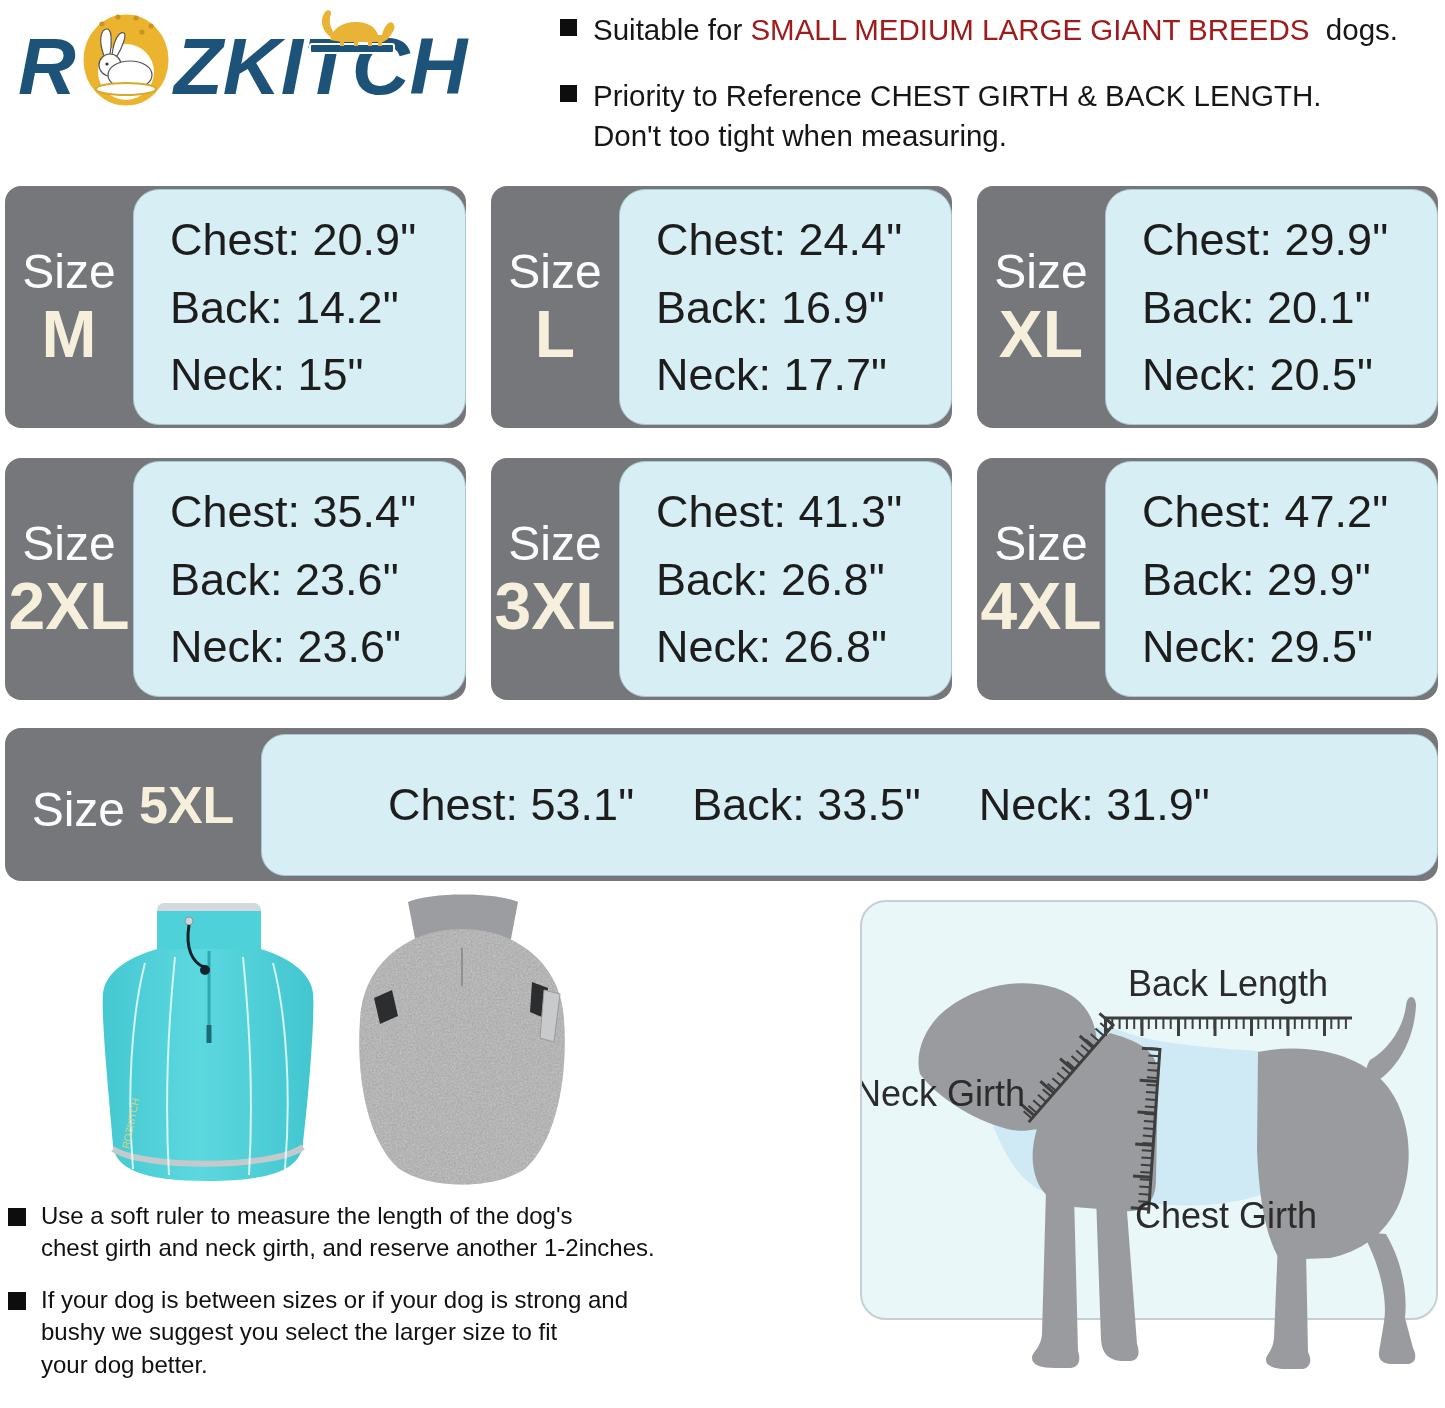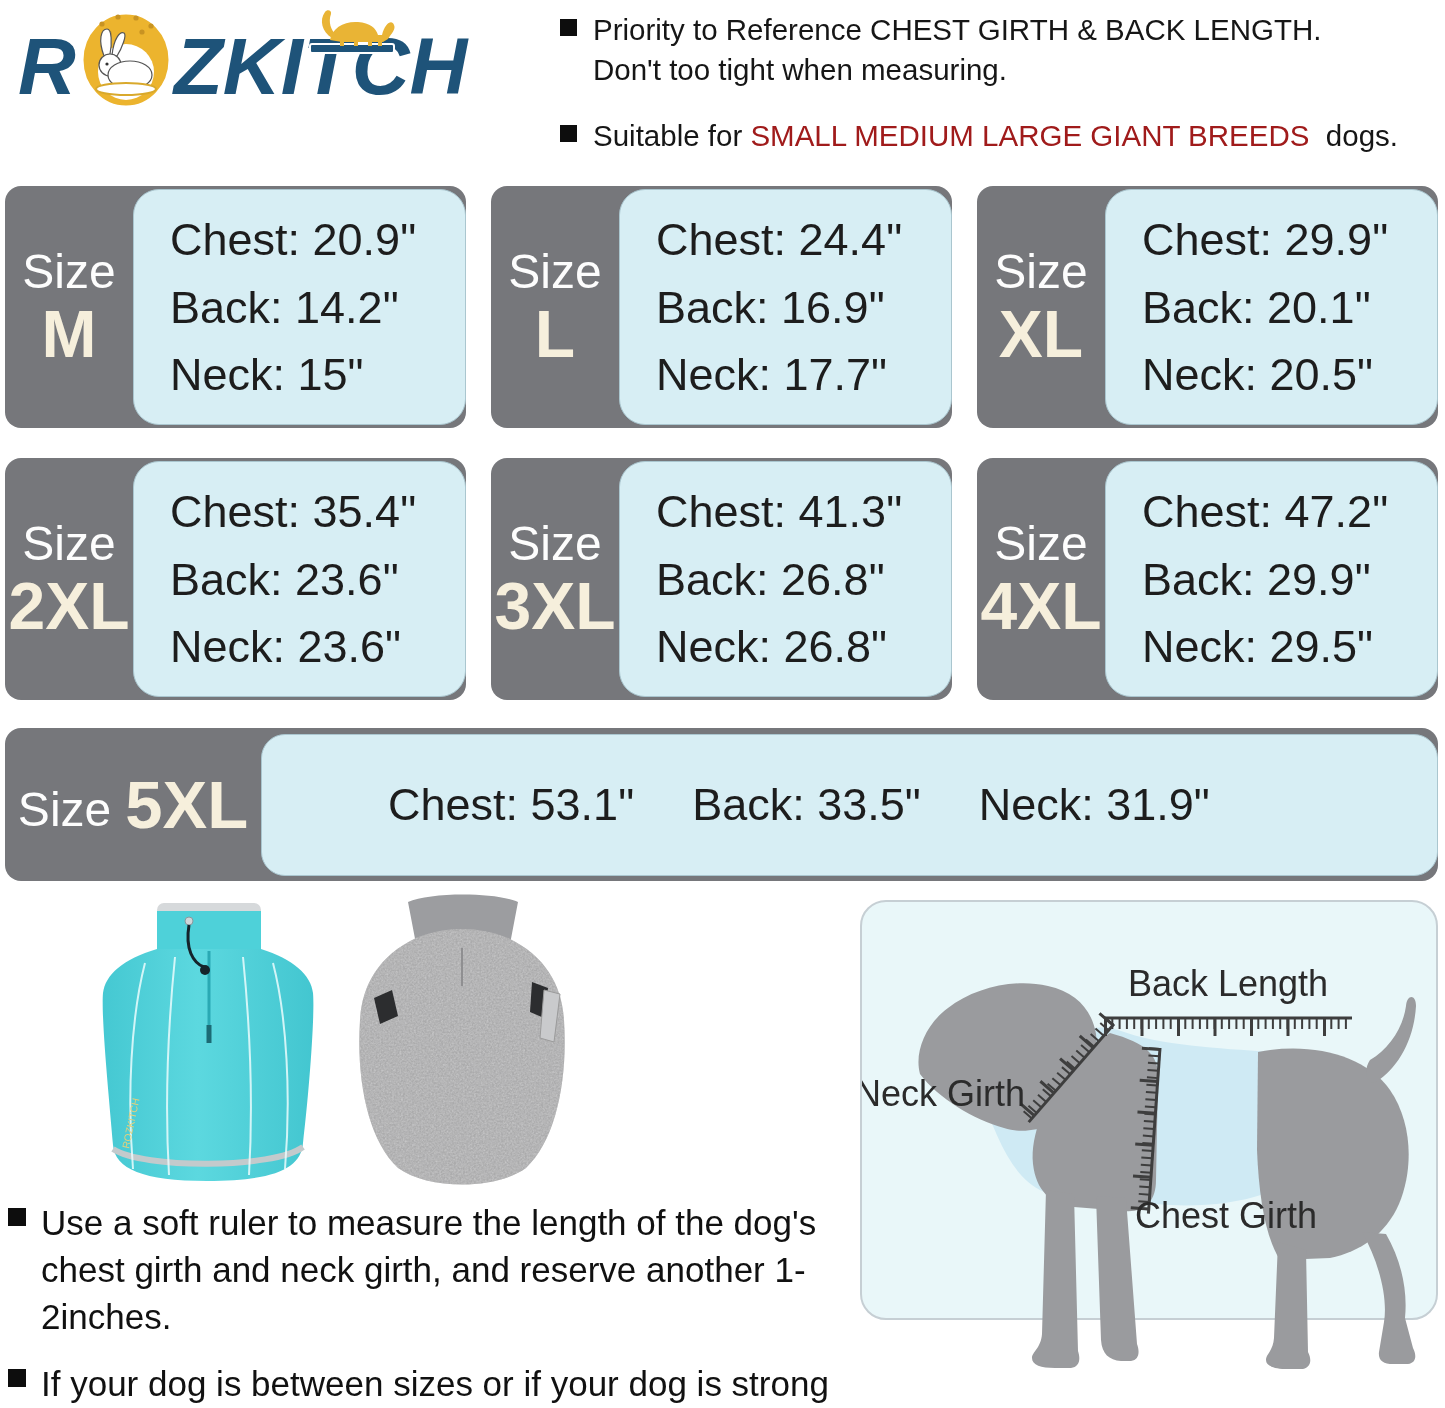--- a/index.html
+++ b/index.html
@@ -29,34 +29,34 @@
   .measures{position:absolute;left:165px;top:50%;transform:translateY(-50%);z-index:2;
             font-size:45px;line-height:1.5;color:#1d1d1d;}
 
   
   .bar5{position:absolute;left:5px;top:728px;width:1433px;height:153px;background:#76777b;border-radius:16px;}
   .bar5 .blue{position:absolute;left:256px;top:6px;bottom:5px;right:0;background:#d7eef4;
               border:1px solid #aac6cf;border-radius:24px;box-sizing:border-box;}
   .size-block5{position:absolute;left:0;top:0;bottom:0;width:256px;display:flex;align-items:center;
                justify-content:center;gap:14px;z-index:2;}
   .size-block5 .size-word{position:relative;top:6px;}
-  .size-letter5{font-size:67px;font-weight:bold;color:#f6efdc;line-height:1;}
+  .size-letter5{font-size:52px;font-weight:bold;color:#f6efdc;line-height:1;}
   .measures5{position:absolute;left:383px;top:50%;transform:translateY(-50%);display:flex;gap:58px;
              font-size:45px;color:#1d1d1d;z-index:2;}
 
   
   .vest-blue-svg{position:absolute;left:83px;top:897px;width:252px;height:290px;}
   .vest-gray-svg{position:absolute;left:338px;top:890px;width:250px;height:302px;}
 
   
   .fnotes{position:absolute;left:8px;top:1200px;width:868px;}
   .fnote{display:flex;align-items:flex-start;gap:15px;}
   .fnote + .fnote{margin-top:20px;}
   .fnote .sq{width:18px;height:18px;margin-top:8px;}
-  .fnote-text{font-size:35px;line-height:1.34;color:#111;white-space:pre-wrap;}
+  .fnote-text{font-size:24px;line-height:1.34;color:#111;white-space:pre-wrap;}
 
   
   .dog-panel{position:absolute;left:860px;top:900px;width:578px;height:420px;background:#e9f7f9;
              border:2px solid #c6cfd4;border-radius:26px;box-sizing:border-box;}
   .dog-panel svg{position:absolute;left:0;top:0;}
   .diagram-label{font-family:"Liberation Sans",sans-serif;font-size:36px;fill:#2b2b2b;}
 </style>
 </head>
 <body>
 
@@ -90,26 +90,26 @@
           <rect x="340" y="38" width="4" height="6"></rect>
         <rect x="354" y="38" width="4" height="6"></rect>
           <rect x="364" y="38" width="4" height="6"></rect>
       </g>
     </g>
   </svg>
 
   <div class="notes">
     <div class="note">
       <span class="sq"></span>
+      <span class="note-text nowrap"><span>Suitable for </span><span class="hl">SMALL MEDIUM LARGE GIANT BREEDS</span><span>  dogs.</span></span>
+    </div>
+    <div class="note">
+      <span class="sq"></span>
       <span class="note-text">Priority to Reference CHEST GIRTH &amp; BACK LENGTH.
 Don't too tight when measuring.</span>
-    </div>
-    <div class="note">
-      <span class="sq"></span>
-      <span class="note-text nowrap"><span>Suitable for </span><span class="hl">SMALL MEDIUM LARGE GIANT BREEDS</span><span>  dogs.</span></span>
     </div>
   </div>
 
   <div class="grid">
 
     <div class="card">
       <div class="blue"></div>
       <div class="size-block">
         <span class="size-word">Size</span>
         <span class="size-letter">M</span>

